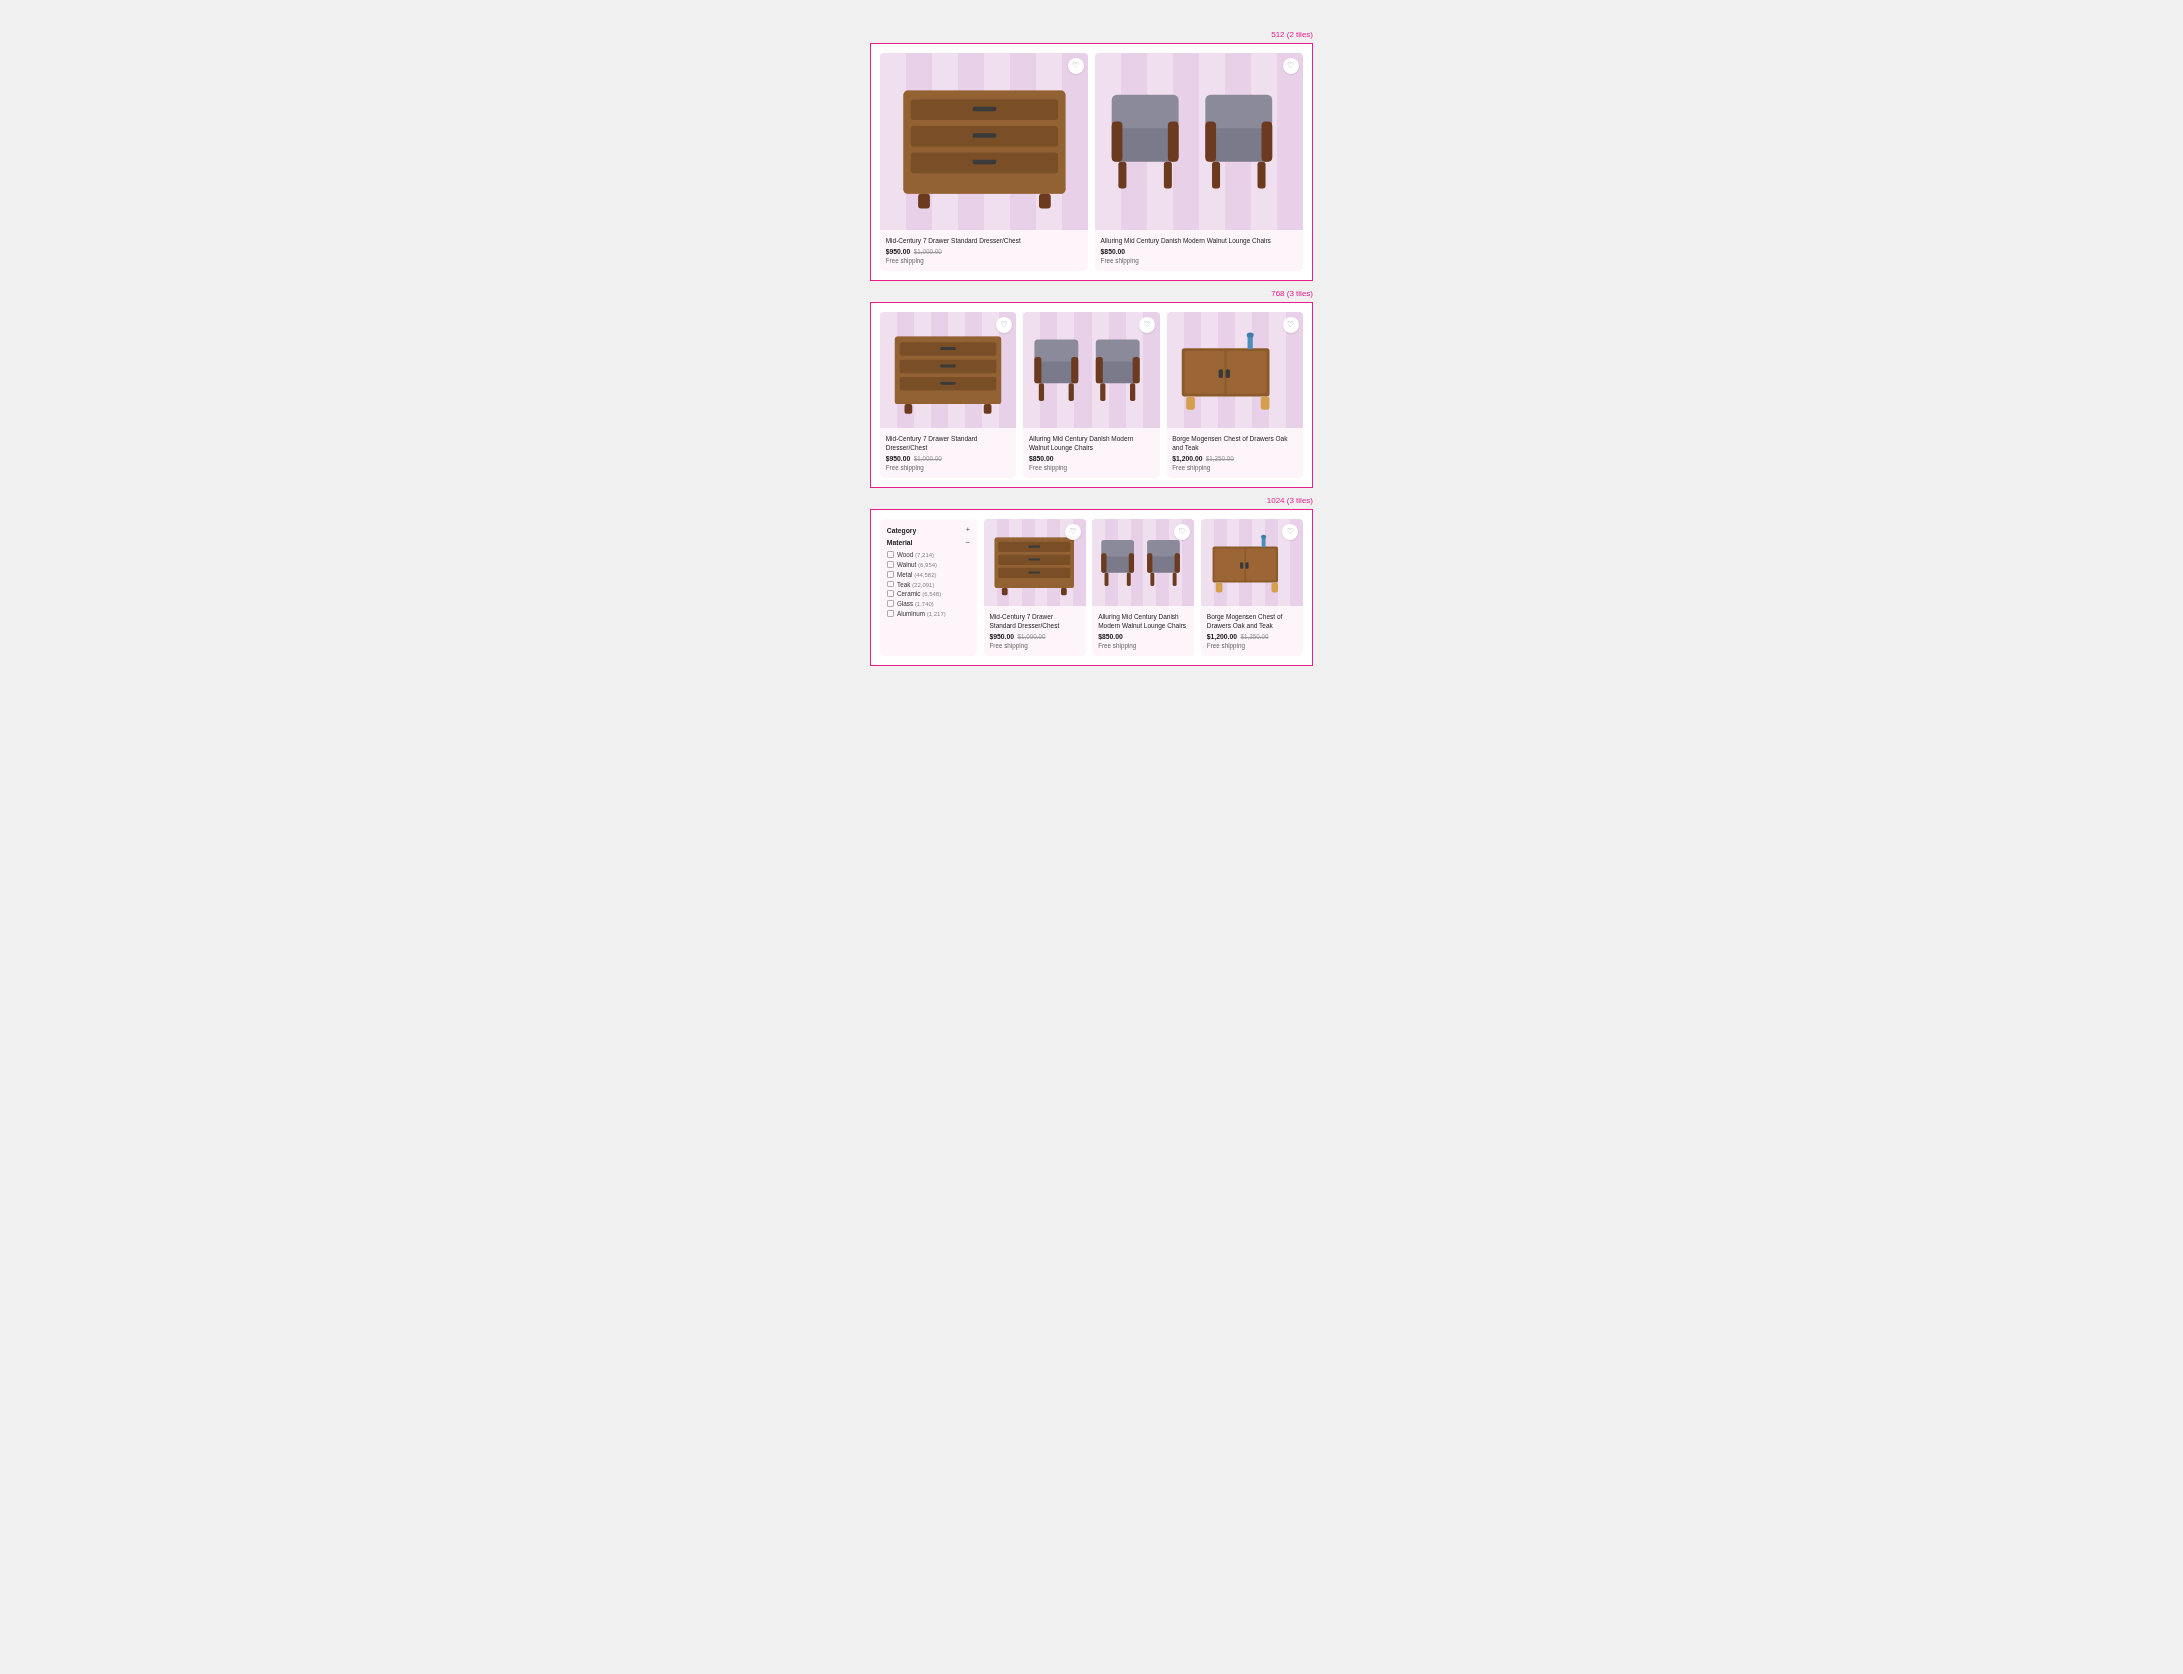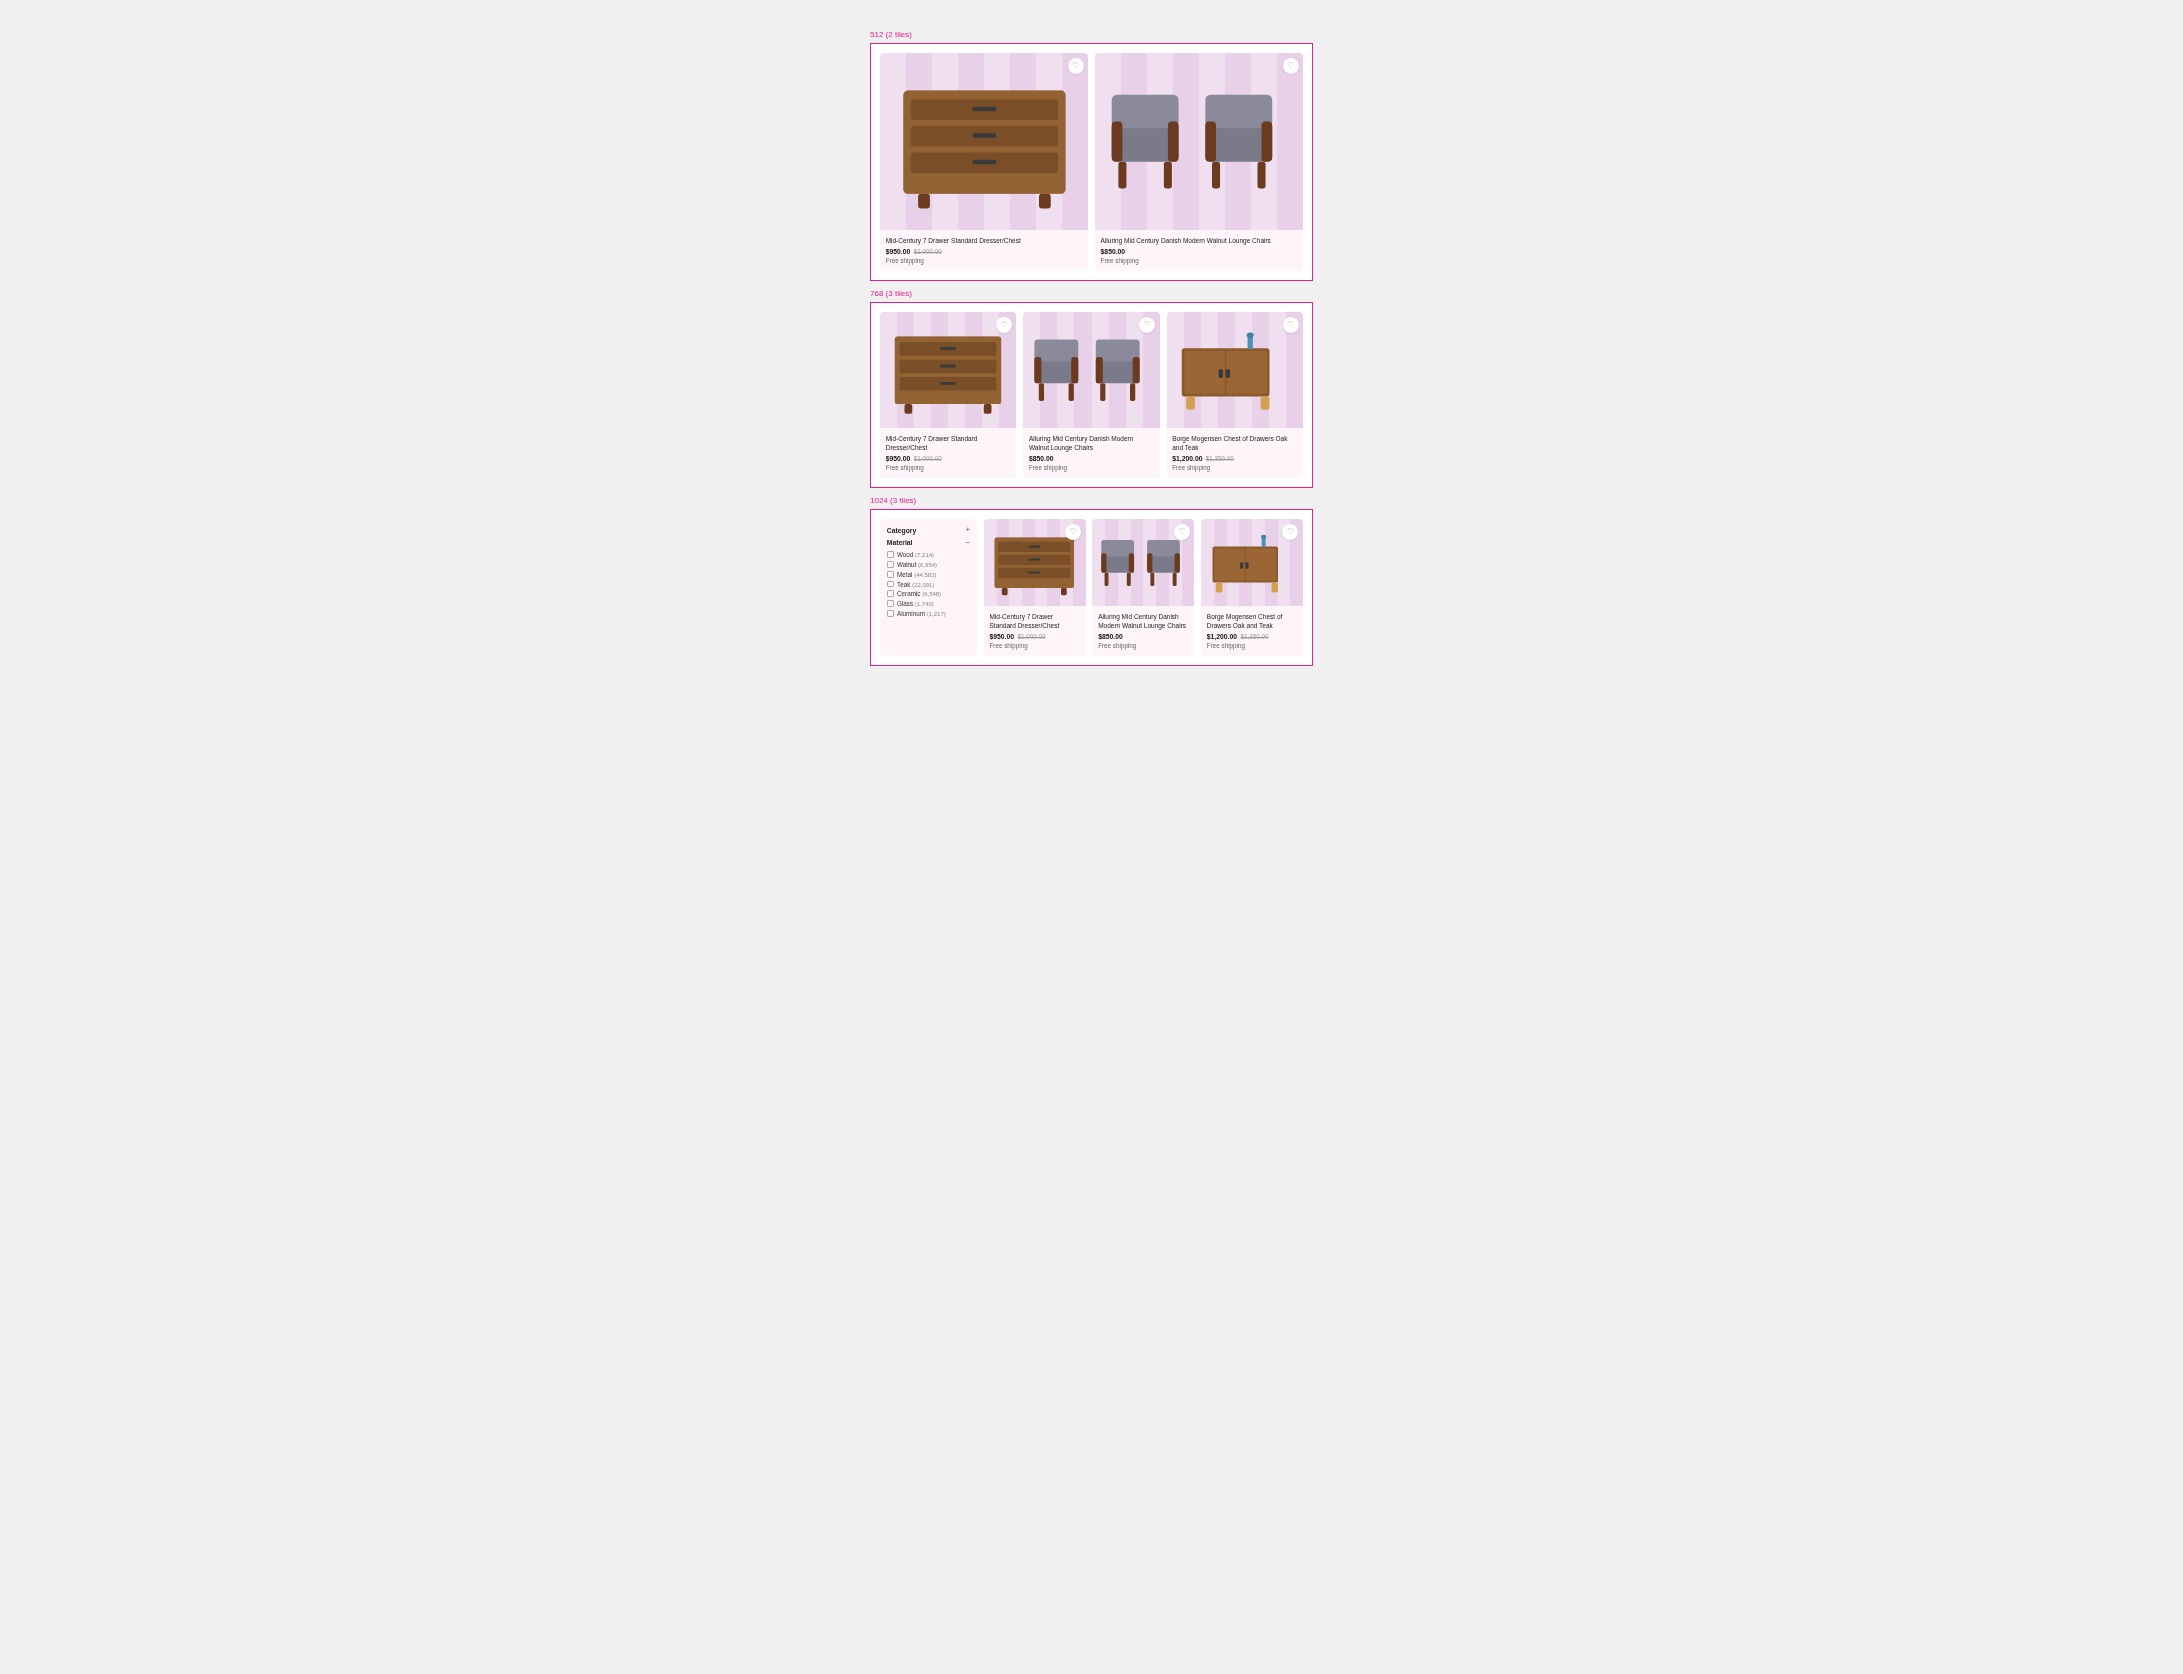--- a/index.html
+++ b/index.html
@@ -17,21 +17,21 @@
       display: flex;
       flex-direction: column;
       gap: 0;
     }
 
     
     .section-label {
       color: #e91e8c;
       font-size: 8px;
       font-weight: 500;
-      text-align: left;
+      text-align: right;
       padding: 6.8px 0 4.5px;
     }
 
     
     .section-box {
       border: 1.1px solid #e91e8c;
       background: white;
       padding: 9px;
       margin-bottom: 0;
     }

